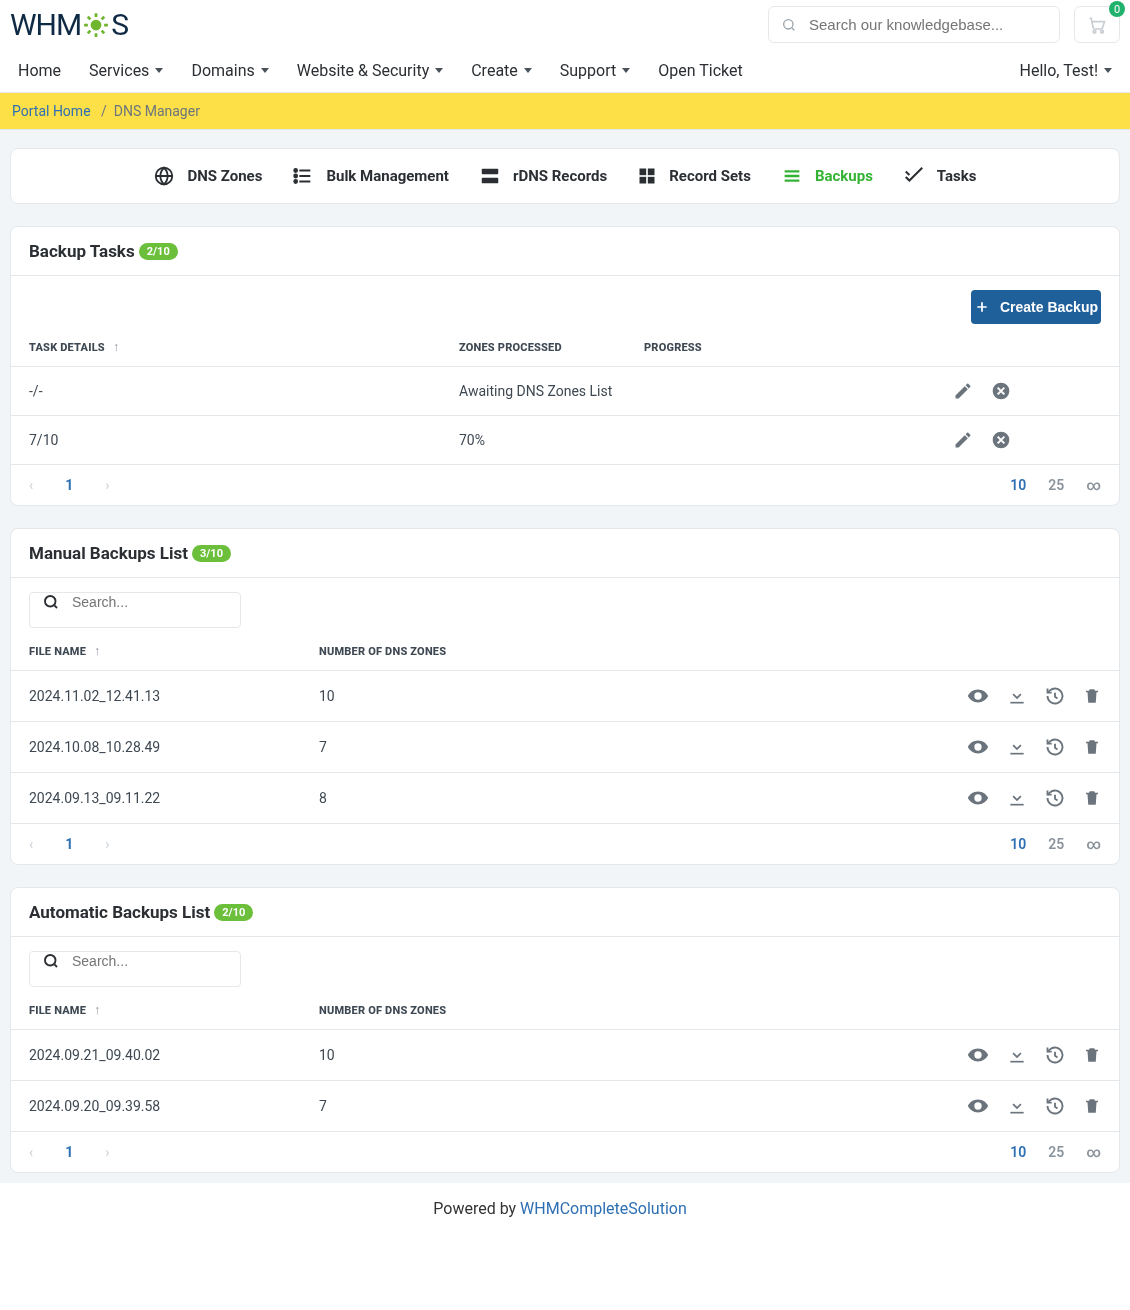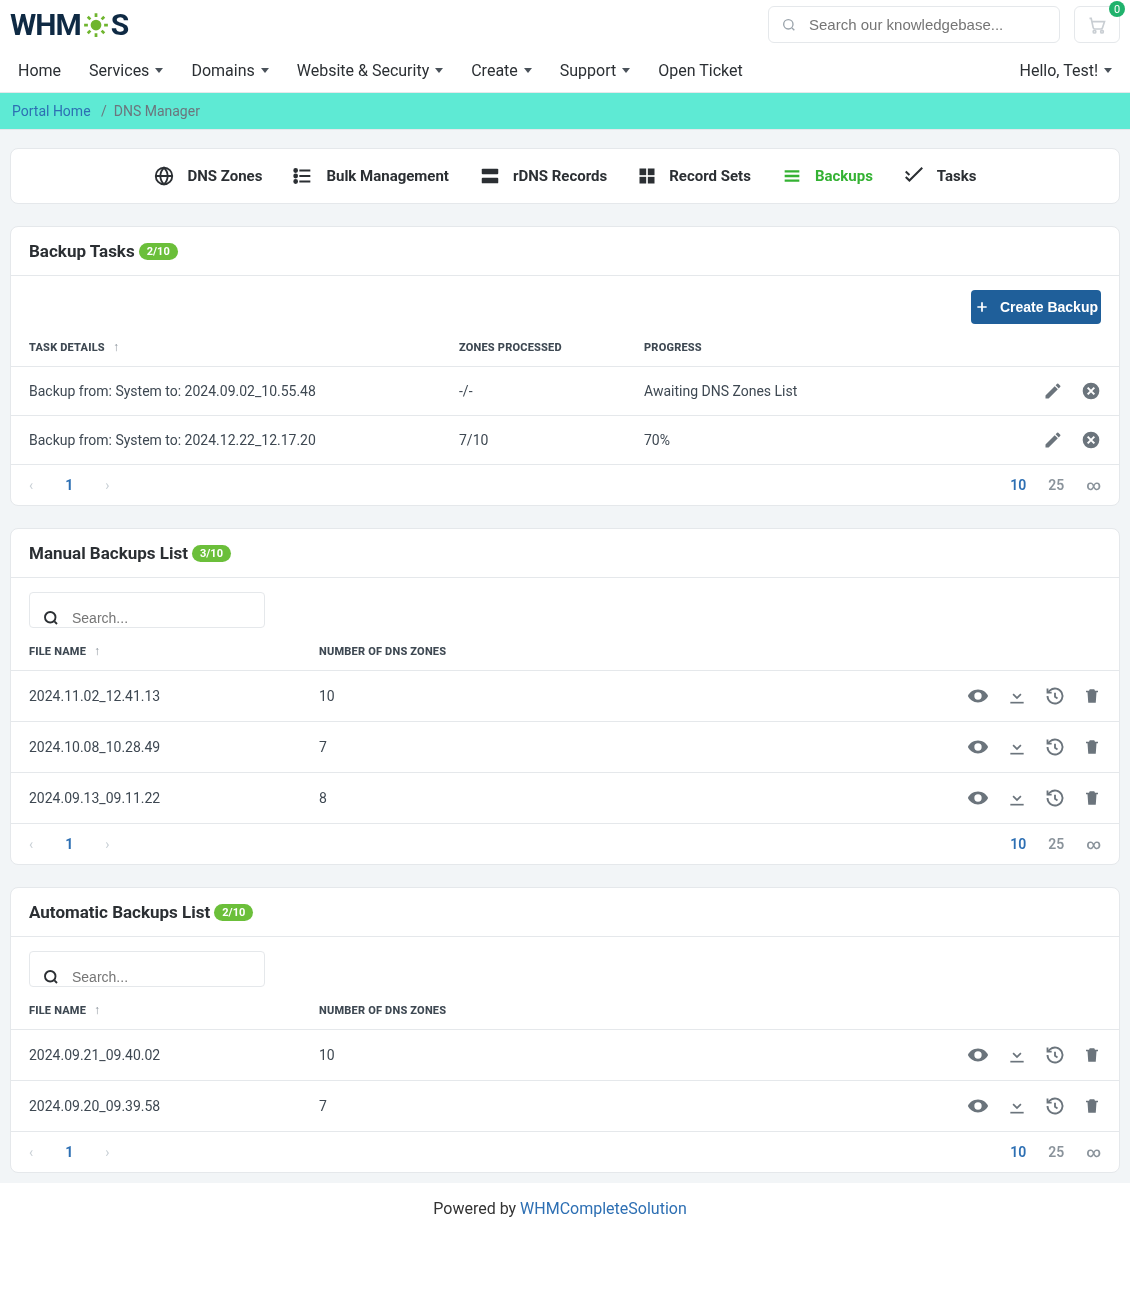--- a/index.html
+++ b/index.html
@@ -25,21 +25,21 @@
     font-family:-apple-system,BlinkMacSystemFont,"Segoe UI",Roboto,"Helvetica Neue",Arial,sans-serif;
     color:var(--text);
     font-size:14px;
   }
   a{color:var(--link);text-decoration:none}
   
   .topbar{
     display:flex;align-items:center;justify-content:space-between;
     padding:6px 10px 0 10px;
   }
-  .logo{display:flex;align-items:center;gap:0;font-weight:700;font-size:30px;letter-spacing:-1px}
+  .logo{display:flex;align-items:center;gap:0;font-weight:400;font-size:30px;letter-spacing:-1px}
   .logo .navy{color:#0f2a44}
   .logo .gear{color:#6fb52e}
   .logo svg{display:block}
   .top-right{display:flex;align-items:center;gap:14px}
   .searchbox{
     display:flex;align-items:center;gap:10px;
     width:292px;height:37px;border:1px solid var(--line);border-radius:6px;
     padding:0 12px;background:#fff;color:#9aa3ab;
   }
   .searchbox input{
@@ -57,21 +57,21 @@
   
   .mainnav{
     display:flex;align-items:flex-start;justify-content:space-between;
     padding:12px 18px 12px 18px;margin-top:6px;
   }
   .mainnav .left{display:flex;gap:28px}
   .mainnav .item{color:#2b2f33;font-size:16px;display:flex;align-items:center;gap:6px;cursor:pointer}
   .mainnav .item .caret{border-left:4px solid transparent;border-right:4px solid transparent;border-top:5px solid #4a525a}
   
   .crumbs{
-    background:#5eead4;border-top:1px solid var(--line);border-bottom:1px solid var(--line);
+    background:#fde047;border-top:1px solid var(--line);border-bottom:1px solid var(--line);
     padding:10px 12px;font-size:14px;color:#6c757d;
   }
   .crumbs a{color:#2d6fb3}
   
   .page{background:var(--bg);padding:18px 10px 10px 10px}
   
   .subnav{
     background:#fff;border:1px solid var(--line);border-radius:8px;
     display:flex;gap:30px;padding:16px 20px;align-items:center;justify-content:center;
   }
@@ -93,21 +93,21 @@
   }
   .card-toolbar{
     display:flex;justify-content:flex-end;padding:14px 18px 0 18px;
   }
   .btn{
     background:var(--blue);color:#fff;border:0;border-radius:4px;
     display:inline-flex;align-items:center;gap:10px;
     padding:9px 3px;font-weight:700;font-size:14px;cursor:pointer;
   }
   .searchmini{
-    display:flex;align-items:flex-end;gap:10px;width:236px;height:36px;
+    display:flex;align-items:flex-start;gap:10px;width:212px;height:36px;
     border:1px solid var(--line);border-radius:4px;padding:0 12px;background:#fff;
   }
   .searchmini input{border:0;outline:none;flex:1;font-size:14px;color:#7a838b;background:transparent}
   
   .thead,.trow{display:grid;align-items:center}
   .grid-tasks{grid-template-columns: 430px 185px 1fr 90px}
   .grid-files{grid-template-columns: 290px 1fr 200px}
   .thead{
     padding:16px 18px 12px 18px;font-size:11px;color:#3e4852;
     letter-spacing:.2px;font-weight:800;text-transform:uppercase;
@@ -296,40 +296,38 @@
       <span class="th">
           <span>ZONES PROCESSED</span>
         </span>
       <span class="th">
           <span>PROGRESS</span>
         </span>
       <span></span>
     </div>
 
     <div class="trow grid-tasks">
-      <span>Backup from: System to: 2024.09.02_10.55.48</span>
       <span>-/-</span>
       <span>Awaiting DNS Zones List</span>
       <span class="row-actions">
         <span class="ic">
             <svg width="20" height="20" viewBox="0 0 24 24" fill="#6b747c">
               <path d="M3 17.25V21h3.75L17.81 9.94l-3.75-3.75L3 17.25zM20.71 7.04a1 1 0 0 0 0-1.41l-2.34-2.34a1 1 0 0 0-1.41 0l-1.83 1.83 3.75 3.75 1.83-1.83z"></path>
             </svg>
           </span>
         <span class="ic">
             <svg width="20" height="20" viewBox="0 0 24 24" fill="#6b747c">
               <circle cx="12" cy="12" r="10"></circle>
               <path d="m8 8 8 8M16 8l-8 8" stroke="#fff" stroke-width="2.4"></path>
             </svg>
           </span>
       </span>
     </div>
 
     <div class="trow grid-tasks">
-      <span>Backup from: System to: 2024.12.22_12.17.20</span>
       <span>7/10</span>
       <span>70%</span>
       <span class="row-actions">
         <span class="ic">
             <svg width="20" height="20" viewBox="0 0 24 24" fill="#6b747c">
               <path d="M3 17.25V21h3.75L17.81 9.94l-3.75-3.75L3 17.25zM20.71 7.04a1 1 0 0 0 0-1.41l-2.34-2.34a1 1 0 0 0-1.41 0l-1.83 1.83 3.75 3.75 1.83-1.83z"></path>
             </svg>
           </span>
         <span class="ic">
             <svg width="20" height="20" viewBox="0 0 24 24" fill="#6b747c">

